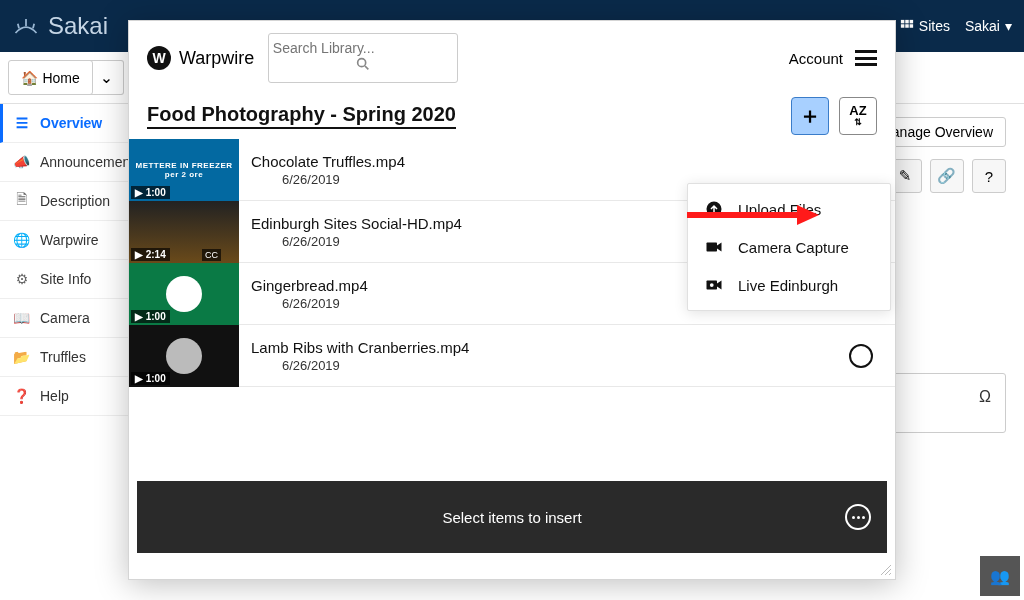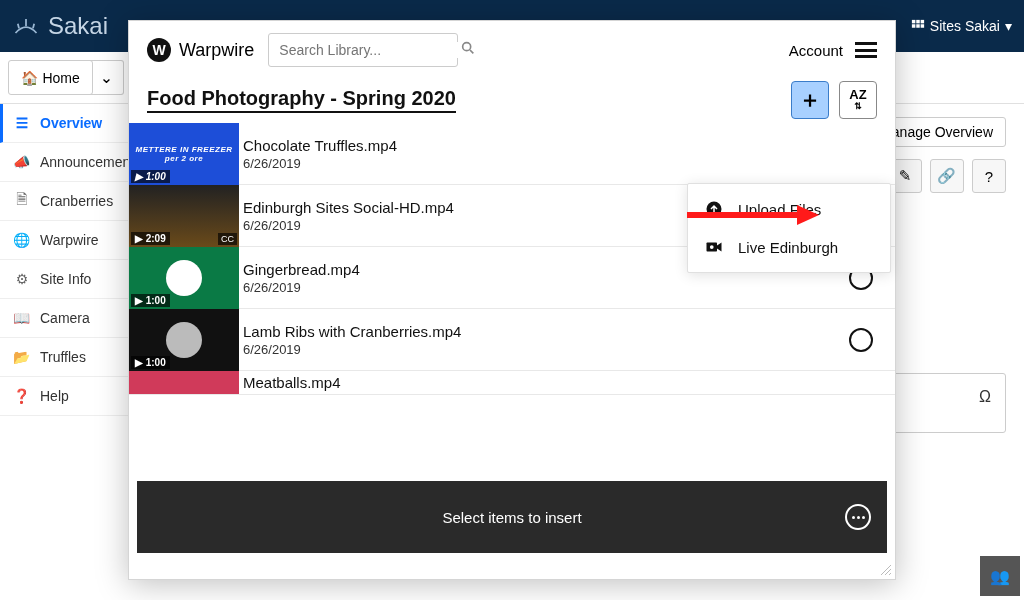--- a/index.html
+++ b/index.html
@@ -2,21 +2,21 @@
 <html><head>
 <meta charset="utf-8">
 <style>
 * { box-sizing: border-box; margin: 0; padding: 0; }
 body { font-family: -apple-system, BlinkMacSystemFont, "Segoe UI", Arial, sans-serif; background: #fff; width: 1024px; height: 600px; overflow: hidden; position: relative; }
 
 
 .topbar { background: #0a2a4a; height: 52px; display: flex; align-items: center; padding: 0 12px; color: #fff; }
 .logo { display: flex; align-items: center; gap: 8px; font-size: 24px; color: #c5d5e5; }
 .logo-icon { width: 28px; height: 28px; }
-.topbar-right { margin-left: auto; display: flex; align-items: flex-start; gap: 4px; font-size: 14px; }
+.topbar-right { margin-left: auto; display: flex; align-items: flex-start; gap: 15px; font-size: 14px; }
 .topbar-item { display: flex; align-items: center; gap: 5px; color: #fff; }
 
 
 .homerow { display: flex; padding: 8px; background: #fff; border-bottom: 1px solid #e0e0e0; }
 .home-btn { display: flex; align-items: center; gap: 4px; padding: 7px 12px; border: 1px solid #ccc; border-radius: 3px; font-size: 14px; background: #fff; }
 .home-caret { padding: 7px 10px; border: 1px solid #ccc; border-left: none; border-radius: 0 3px 3px 0; margin-left: -3px; }
 
 
 .main { display: flex; }
 .sidebar { width: 200px; border-right: 1px solid #e5e5e5; }
@@ -39,51 +39,51 @@
 .float-btn { position: absolute; right: 4px; bottom: 4px; width: 40px; height: 40px; background: #555; display: flex; align-items: center; justify-content: center; color: #fff; }
 .modal { position: absolute; top: 20px; left: 128px; width: 768px; height: 560px; background: #fff; box-shadow: 0 4px 30px rgba(0,0,0,.25); border: 1px solid #d5d5d5; display: flex; flex-direction: column; }
 .modal-head { display: flex; align-items: center; padding: 10px 14px; border-bottom: 1px solid #e5e5e5; }
 .modal-head-title { font-weight: 700; font-size: 13px; color: #333; }
 .modal-close { margin-left: auto; color: #777; font-size: 20px; cursor: pointer; }
 
 .modal-body { flex: 1; display: flex; flex-direction: column; overflow: hidden; padding-top: 6px; }
 .mb-row { display: flex; align-items: center; padding: 6px 18px 2px; gap: 14px; }
 .ww-brand { display: flex; align-items: center; gap: 8px; font-size: 18px; font-weight: 500; }
 .ww-logo { width: 24px; height: 24px; border-radius: 50%; background: #111; color: #fff; display: flex; align-items: center; justify-content: center; font-weight: 700; font-size: 14px; }
-.search-box { display: flex; align-items: center; border: 1px solid #ccc; border-radius: 3px; padding: 6px 10px; width: 190px; }
+.search-box { display: flex; align-items: center; border: 1px solid #ccc; border-radius: 3px; padding: 6px 10px; width: 190px; flex-direction: column; }
 .search-box input { border: none; outline: none; font-size: 14px; flex: 1; color: #555; }
 .search-ic { color: #888; }
 .mb-right { margin-left: auto; display: flex; align-items: center; gap: 12px; font-size: 15px; }
 .hamburger { width: 22px; height: 16px; display: flex; flex-direction: column; justify-content: space-between; }
 .hamburger span { height: 3px; background: #111; display: block; }
 
 .mb-row2 { display: flex; align-items: center; padding: 12px 18px 4px; gap: 10px; }
 .lib-title { font-size: 20px; font-weight: 800; color: #111; border-bottom: 2px solid #111; padding-bottom: 1px; }
 .mb-row2-right { margin-left: auto; display: flex; gap: 10px; position: relative; }
 .sq-btn { width: 38px; height: 38px; border: 1px solid #888; border-radius: 4px; display: flex; align-items: center; justify-content: center; background: #fff; font-weight: 700; }
 .sq-btn.plus { background: #a8d0ff; border-color: #3a7cc9; font-size: 22px; }
 .az-inner { font-size: 13px; line-height: 10px; text-align: center; }
 
 .sorted { padding: 8px 18px 6px; font-size: 14px; color: #333; }
 
 .video-list { flex: 1; overflow: hidden; }
 .vrow { display: flex; align-items: center; border-bottom: 1px solid #e8e8e8; height: 62px; }
 .thumb { width: 110px; height: 62px; position: relative; color: #fff; font-size: 11px; flex-shrink: 0; }
-.thumb.t0 { background: #1d4ed8; font-style: italic; }
+.thumb.t0 { background: #0369a1; }
 .thumb.t1 { background: linear-gradient(#222, #6a4a1a); }
 .thumb.t2 { background: #0a7a45; }
 .thumb.t3 { background: #111; }
 .thumb.t4 { background: #d03a5a; }
 .thumb .tm { position: absolute; left: 2px; bottom: 2px; background: rgba(0,0,0,.65); padding: 1px 4px; font-weight: 700; font-size: 10px; display: flex; align-items: center; gap: 3px; }
-.thumb .cc { position: absolute; right: 2px; bottom: 2px; background: rgba(0,0,0,.65); padding: 1px 3px; font-weight: 400; font-size: 9px; }
+.thumb .cc { position: absolute; right: 18px; bottom: 2px; background: rgba(0,0,0,.65); padding: 1px 3px; font-weight: 400; font-size: 9px; }
 .thumb-txt { position: absolute; inset: 0; display: flex; flex-direction: column; align-items: center; justify-content: center; font-size: 8px; text-align: center; }
 .thumb-circle { width: 36px; height: 36px; border-radius: 50%; background: #fff; position: absolute; top: 13px; left: 37px; }
-.vmeta { padding: 0 4px; flex: 1; }
+.vmeta { padding: 0 12px; flex: 1; }
 .vtitle { font-size: 15px; color: #111; }
-.vdate { font-size: 13px; color: #333; margin-top: 2px; }
+.vdate { font-size: 13px; color: #333; margin-top: 2px; margin-left: 31px; }
 .vcircle { width: 24px; height: 24px; border: 2.5px solid #111; border-radius: 50%; margin-right: 22px; }
 
 
 .upload-dd { position: absolute; top: 162px; right: 4px; width: 204px; background: #fff; border: 1px solid #e0e0e0; box-shadow: 0 2px 14px rgba(0,0,0,.12); border-radius: 2px; padding: 6px 0; z-index: 20; }
 .dd-item { display: flex; align-items: center; gap: 14px; padding: 9px 16px; font-size: 15px; color: #111; cursor: pointer; }
 .dd-ic { width: 20px; height: 20px; display: flex; align-items: center; justify-content: center; }
 
 
 .arrow { position: absolute; top: 182px; left: 558px; z-index: 25; }
 
@@ -137,21 +137,21 @@
     <div class="side-item active">
         <span class="side-icon">☰</span>
         <span>Overview</span>
       </div>
     <div class="side-item">
         <span class="side-icon">📣</span>
         <span>Announcements</span>
       </div>
     <div class="side-item">
         <span class="side-icon">🗎</span>
-        <span>Cranberries</span>
+        <span>Description</span>
       </div>
     <div class="side-item">
         <span class="side-icon">🌐</span>
         <span>Warpwire</span>
       </div>
     <div class="side-item">
         <span class="side-icon">⚙</span>
         <span>Site Info</span>
       </div>
     <div class="side-item">
@@ -240,21 +240,21 @@
         </div>
         <div class="vmeta">
             <div class="vtitle">Chocolate Truffles.mp4</div>
             <div class="vdate">6/26/2019</div>
           </div>
       </div>
       <div class="vrow">
         <div class="thumb t1">
           <div class="tm">
               <span>▶</span>
-              <span>2:09</span>
+              <span>2:14</span>
             </div>
           <div class="cc">CC</div>
         </div>
         <div class="vmeta">
             <div class="vtitle">Edinburgh Sites Social-HD.mp4</div>
             <div class="vdate">6/26/2019</div>
           </div>
       </div>
       <div class="vrow">
         <div class="thumb t2">
@@ -276,26 +276,20 @@
           <div class="tm">
               <span>▶</span>
               <span>1:00</span>
             </div>
         </div>
         <div class="vmeta">
             <div class="vtitle">Lamb Ribs with Cranberries.mp4</div>
             <div class="vdate">6/26/2019</div>
           </div>
         <div class="vcircle"></div>
-      </div>
-      <div class="vrow" style="height:24px;overflow:hidden;">
-        <div class="thumb t4" style="height:24px;"></div>
-        <div class="vmeta">
-            <div class="vtitle">Meatballs.mp4</div>
-          </div>
       </div>
     </div>
 
     <div class="footer-bar">
       <span>Select items to insert</span>
       <div class="footer-more">
           <span></span>
           <span></span>
           <span></span>
         </div>
@@ -314,20 +308,29 @@
             <path d="M12 17V8M8 12l4-4 4 4" stroke="#fff" stroke-width="2" fill="none"></path>
           </svg>
         </span>
       <span>Upload Files</span>
     </div>
     <div class="dd-item">
       <span class="dd-ic">
           <svg width="18" height="14" viewBox="0 0 24 18" fill="#111">
             <rect x="2" y="3" width="14" height="12" rx="1"></rect>
             <path d="M16 7l6-4v12l-6-4z"></path>
+          </svg>
+        </span>
+      <span>Camera Capture</span>
+    </div>
+    <div class="dd-item">
+      <span class="dd-ic">
+          <svg width="18" height="14" viewBox="0 0 24 18" fill="#111">
+            <rect x="2" y="3" width="14" height="12" rx="1"></rect>
+            <path d="M16 7l6-4v12l-6-4z"></path>
             <circle cx="9" cy="9" r="2.5" fill="#fff"></circle>
           </svg>
         </span>
       <span>Live Edinburgh</span>
     </div>
   </div>
 
   <svg class="arrow" width="132" height="24" viewBox="0 0 132 24">
     <line x1="0" y1="12" x2="112" y2="12" stroke="#ff1a1a" stroke-width="6"></line>
     <polygon points="110,2 132,12 110,22" fill="#ff1a1a"></polygon>

